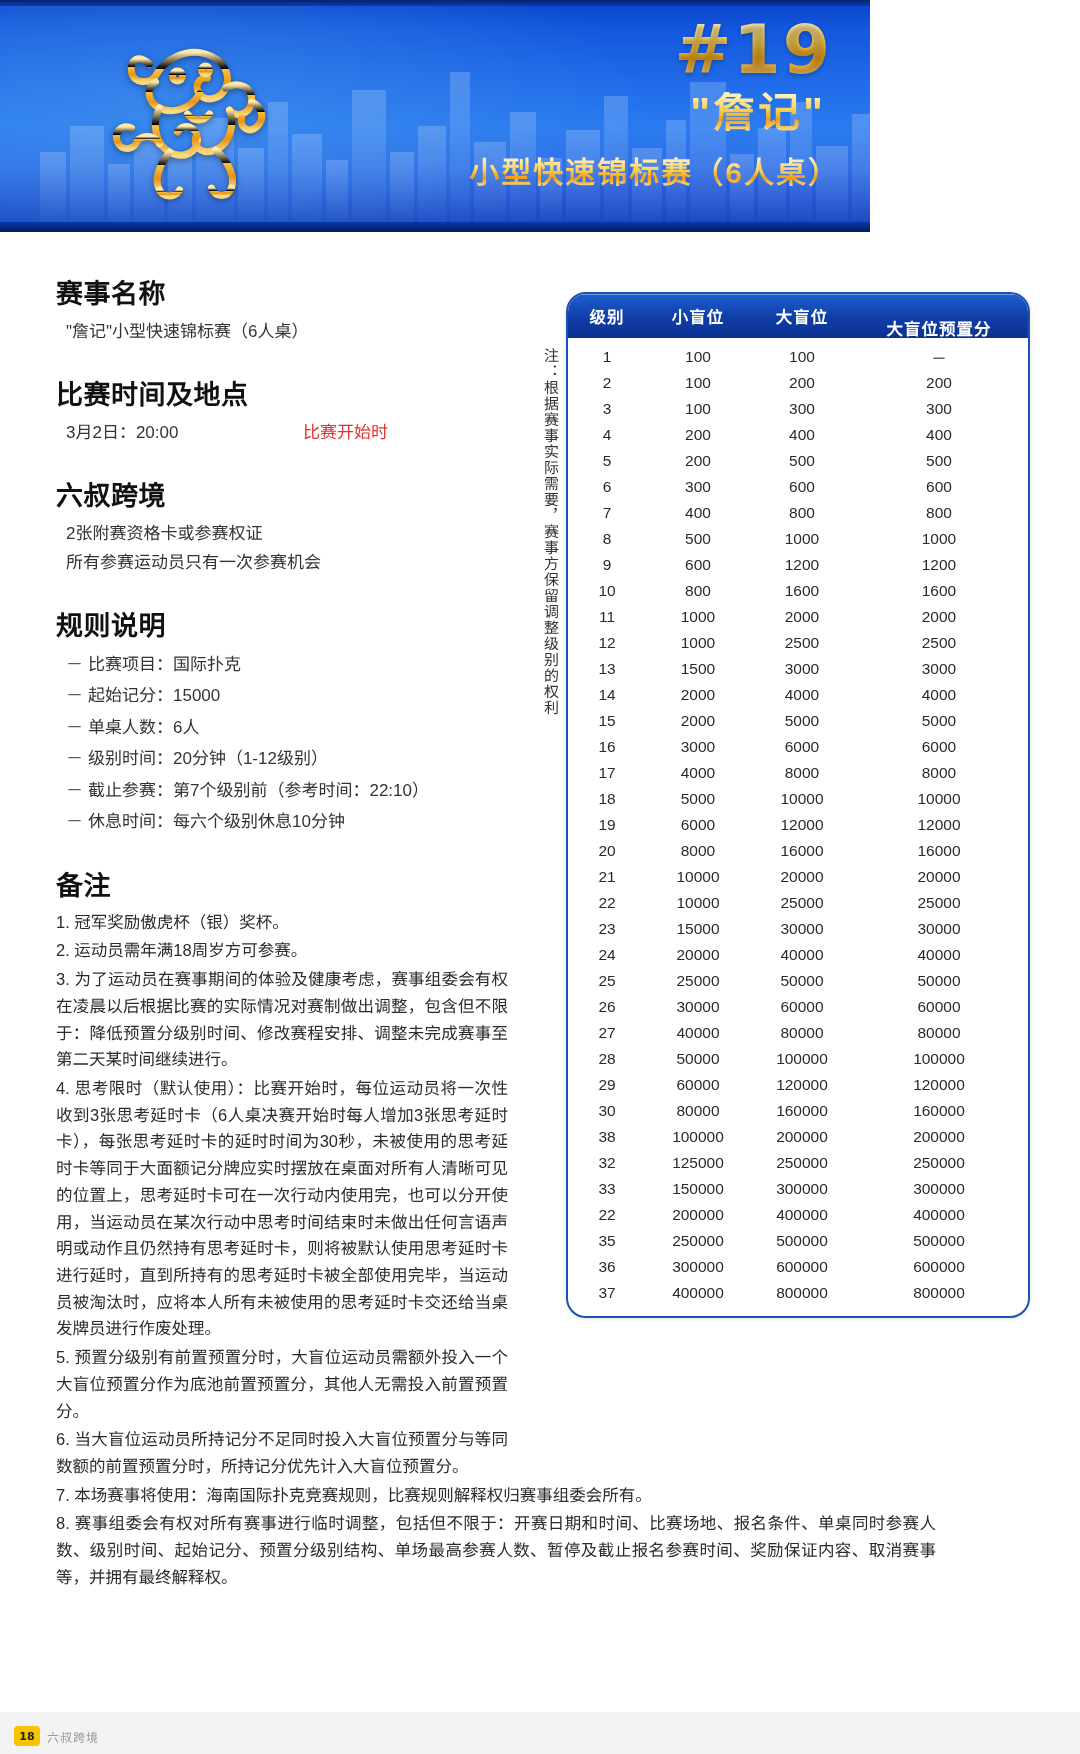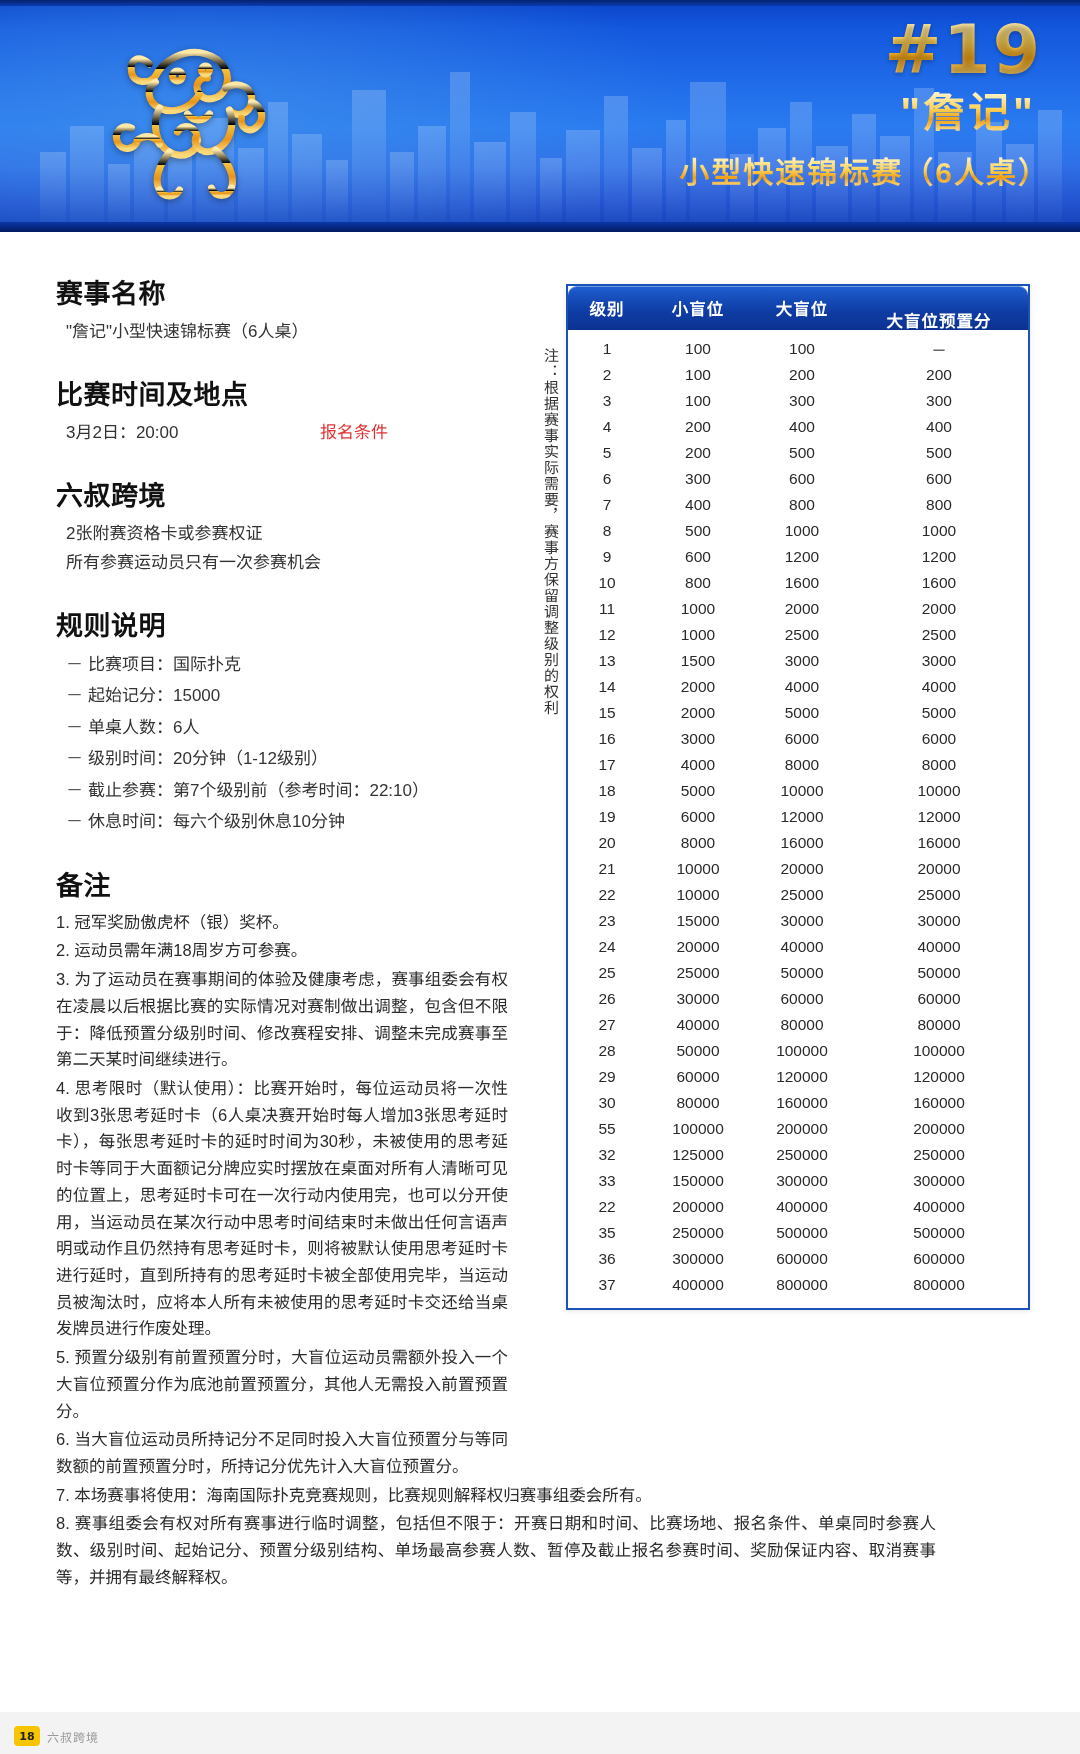--- a/index.html
+++ b/index.html
@@ -8,21 +8,21 @@
     background:#ffffff;
     font-family:"Liberation Sans","DejaVu Sans",sans-serif;
     color:#1a1a1a;
     overflow:hidden;
     position:relative;
   }
   .page{width:1080px;height:1754px;position:relative;background:#fff;}
 
   
   .banner{
-    position:relative;width:1080px;height:232px;overflow:hidden;
+    position:relative;width:870px;height:232px;overflow:hidden;
     background:
       radial-gradient(ellipse 700px 260px at 18% 45%, rgba(70,150,235,.55) 0%, rgba(40,90,210,0) 70%),
       linear-gradient(180deg,#0a42c8 0%, #1357dd 12%, #1f6ae8 34%, #2a7bf0 55%, #2f6fe6 72%, #2352cf 88%, #123fb4 100%);
   }
   .banner .edge-top{position:absolute;left:0;top:0;width:100%;height:6px;background:linear-gradient(180deg,#04226f,#0b3bb0);}
   .banner .edge-bottom{position:absolute;left:0;bottom:0;width:100%;height:10px;background:linear-gradient(180deg,#0a37a8,#031a5e);}
   .skyline{position:absolute;left:0;bottom:10px;width:100%;height:170px;opacity:.38;}
   .sky-b{position:absolute;bottom:0;background:linear-gradient(180deg,rgba(235,245,255,.55),rgba(120,175,235,.12));}
   .logo-wrap{position:absolute;left:86px;top:18px;width:215px;height:200px;}
   .logo-wrap svg{width:100%;height:100%;display:block;filter:drop-shadow(0 2px 3px rgba(0,0,0,.35));}
@@ -57,22 +57,22 @@
   .venue{color:#e03434;font-weight:normal;}
   .rules-list{margin:4px 0 0 0;padding:0;list-style:none;}
   .rules-list li{font-size:17px;color:#333;line-height:1.85;display:flex;padding-left:10px;}
   .rules-list li .dash{width:22px;flex:none;color:#555;}
   .notes{margin-top:6px;}
   .note-item{font-size:16.5px;color:#2b2b2b;line-height:1.62;margin-bottom:2px;text-align:justify;}
   .note-wide{width:880px;}
 
   
   .table-card{
-    position:absolute;left:566px;top:284px;width:460px;
-    border:2px solid #1a52b8;border-radius:0;background:#fff;
+    position:absolute;left:566px;top:292px;width:460px;
+    border:2px solid #1a52b8;border-radius:20px;background:#fff;
     box-shadow:0 1px 5px rgba(0,0,0,.10);
     overflow:hidden;
   }
   .thead{
     display:flex;align-items:center;height:44px;
     background:linear-gradient(180deg,#1e5fd0 0%,#0f3da6 55%,#0c3290 100%);
     border-radius:9px 9px 0 0;
     box-shadow:inset 0 1px 0 rgba(255,255,255,.35);
   }
   .thead .th{color:#fff;font-size:16.5px;font-weight:bold;text-align:center;letter-spacing:1px;}
@@ -196,21 +196,21 @@
     <div>
       <div class="sec-title">赛事名称</div>
       <div class="sec-line indent">"詹记"小型快速锦标赛（6人桌）</div>
     </div>
 
     <div>
       <div class="sec-title sp">比赛时间及地点</div>
       <div class="sec-line indent row-flex">
         <span>3月2日：20:00</span>
         <span class="spacer"></span>
-        <span class="venue">报名条件</span>
+        <span class="venue">比赛开始时</span>
         <span style="width:120px"></span>
       </div>
     </div>
 
     <div>
       <div class="sec-title sp">六叔跨境</div>
       <div class="sec-line indent">2张附赛资格卡或参赛权证</div>
       <div class="sec-line indent">所有参赛运动员只有一次参赛机会</div>
     </div>
 
@@ -444,21 +444,21 @@
           <div class="td c3">120000</div>
           <div class="td c4">120000</div>
         </div>
         <div class="trow">
           <div class="td c1">30</div>
           <div class="td c2">80000</div>
           <div class="td c3">160000</div>
           <div class="td c4">160000</div>
         </div>
         <div class="trow">
-          <div class="td c1">55</div>
+          <div class="td c1">38</div>
           <div class="td c2">100000</div>
           <div class="td c3">200000</div>
           <div class="td c4">200000</div>
         </div>
         <div class="trow">
           <div class="td c1">32</div>
           <div class="td c2">125000</div>
           <div class="td c3">250000</div>
           <div class="td c4">250000</div>
         </div>

